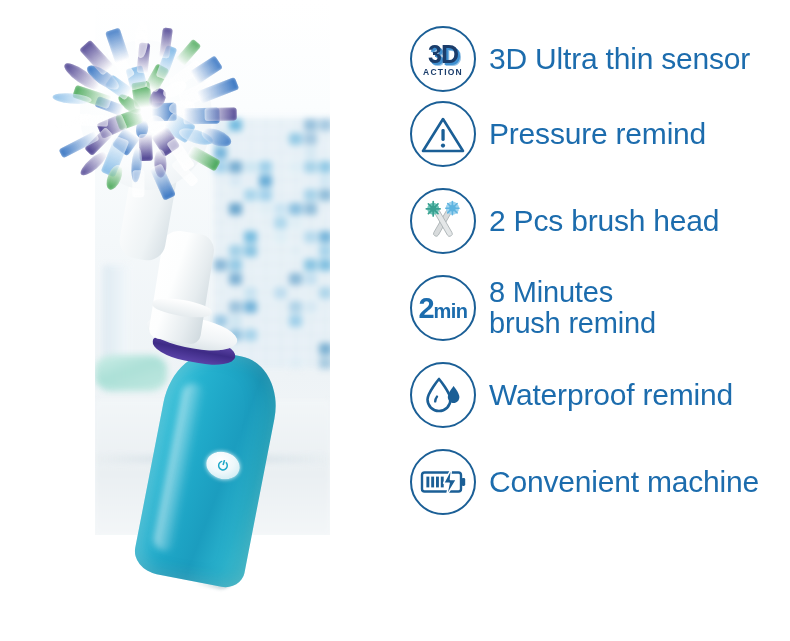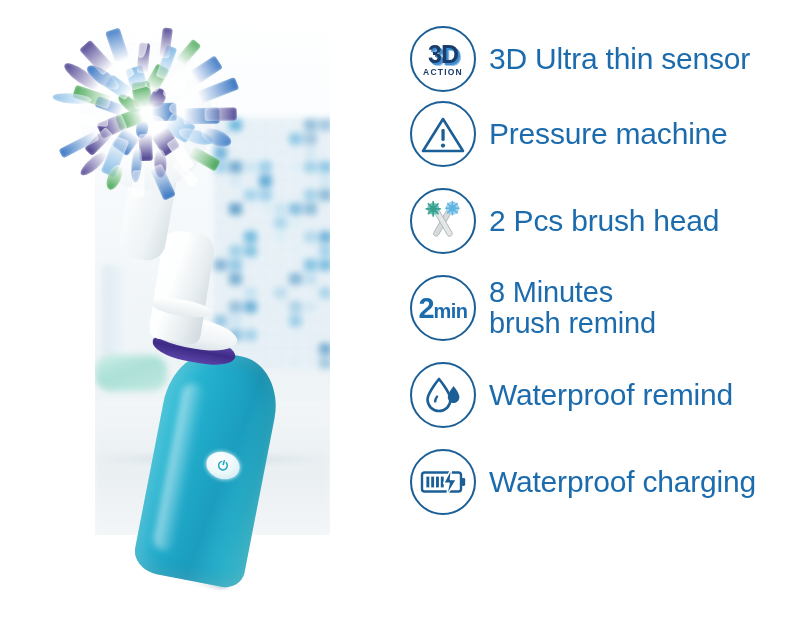--- a/index.html
+++ b/index.html
@@ -452,21 +452,21 @@
     </div>
 
     <div class="feature-row" style="top:97px">
       <div class="icon-circle">
         <svg width="48" height="44" viewBox="0 0 48 44" aria-hidden="true">
           <path d="M24 7 L44 39 L4 39 Z" fill="none" stroke="#1b5f96" stroke-width="2.6" stroke-linejoin="round"></path>
           <rect x="22.4" y="17" width="3.3" height="12" rx="1.4" fill="#1b5f96"></rect>
           <circle cx="24" cy="33.6" r="2.1" fill="#1b5f96"></circle>
         </svg>
       </div>
-      <div class="feature-label">Pressure machine</div>
+      <div class="feature-label">Pressure remind</div>
     </div>
 
     <div class="feature-row" style="top:184px">
       <div class="icon-circle">
         <svg width="50" height="50" viewBox="0 0 50 50" aria-hidden="true">
           <g>
             <rect x="22.3" y="10" width="5.2" height="32" rx="2.4" transform="rotate(30 25 26)" fill="#d8dbdc" stroke="#aab1b4" stroke-width="0.8"></rect>
             <rect x="22.3" y="10" width="5.2" height="32" rx="2.4" transform="rotate(-30 25 26)" fill="#e4e7e8" stroke="#aab1b4" stroke-width="0.8"></rect>
           </g>
           <g>
@@ -511,17 +511,17 @@
         <svg width="50" height="34" viewBox="0 0 50 34" aria-hidden="true">
           <rect x="4" y="7.5" width="39" height="19" rx="2.6" fill="none" stroke="#1b5f96" stroke-width="2.4"></rect>
           <rect x="43.6" y="13" width="3.6" height="8" rx="1.4" fill="#1b5f96"></rect>
           <rect x="8.4" y="11.6" width="2.9" height="10.8" fill="#1b5f96"></rect>
           <rect x="13.2" y="11.6" width="2.9" height="10.8" fill="#1b5f96"></rect>
           <rect x="18" y="11.6" width="2.9" height="10.8" fill="#1b5f96"></rect>
           <rect x="22.8" y="11.6" width="2.9" height="10.8" fill="#1b5f96"></rect>
           <path d="M33.6 3.4 L25.6 18.2 L31.2 18.2 L28.4 31 L38.4 14.6 L32.4 14.6 Z" fill="#1b5f96" stroke="#ffffff" stroke-width="1.4" stroke-linejoin="round"></path>
         </svg>
       </div>
-      <div class="feature-label">Waterproof charging</div>
+      <div class="feature-label">Convenient machine</div>
     </div>
 
   </div>
 </div>
 
 </body></html>

